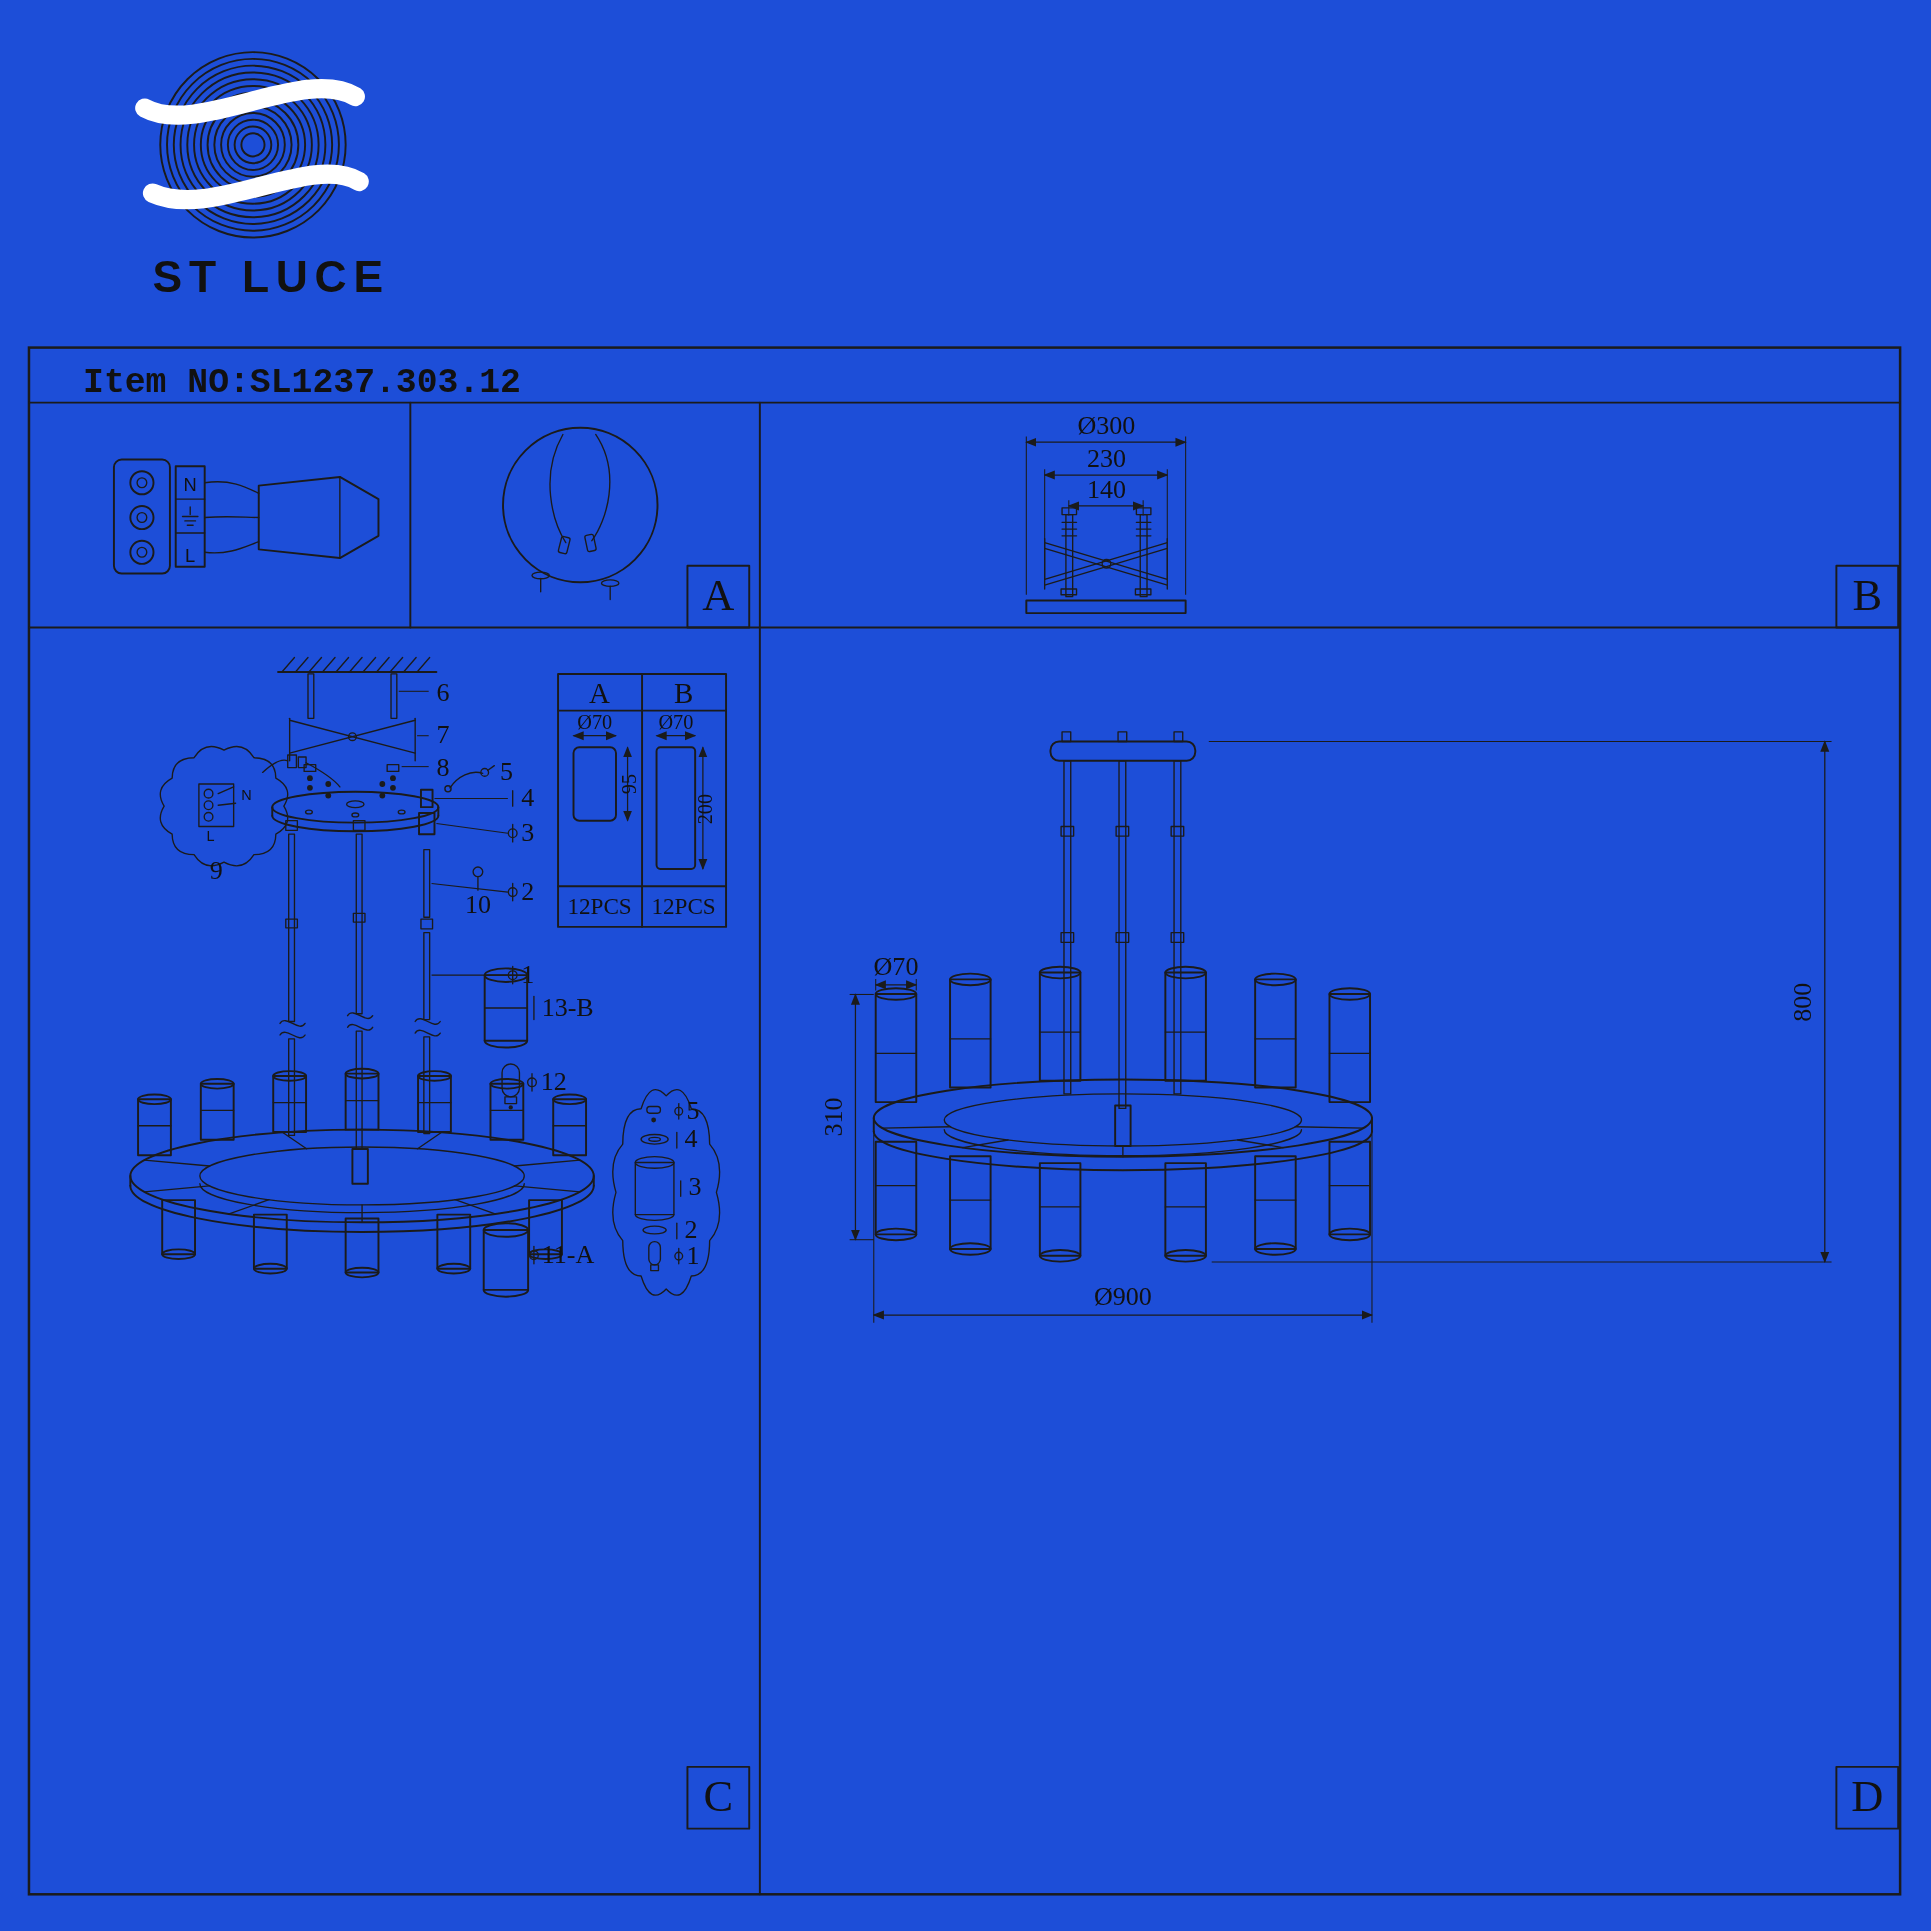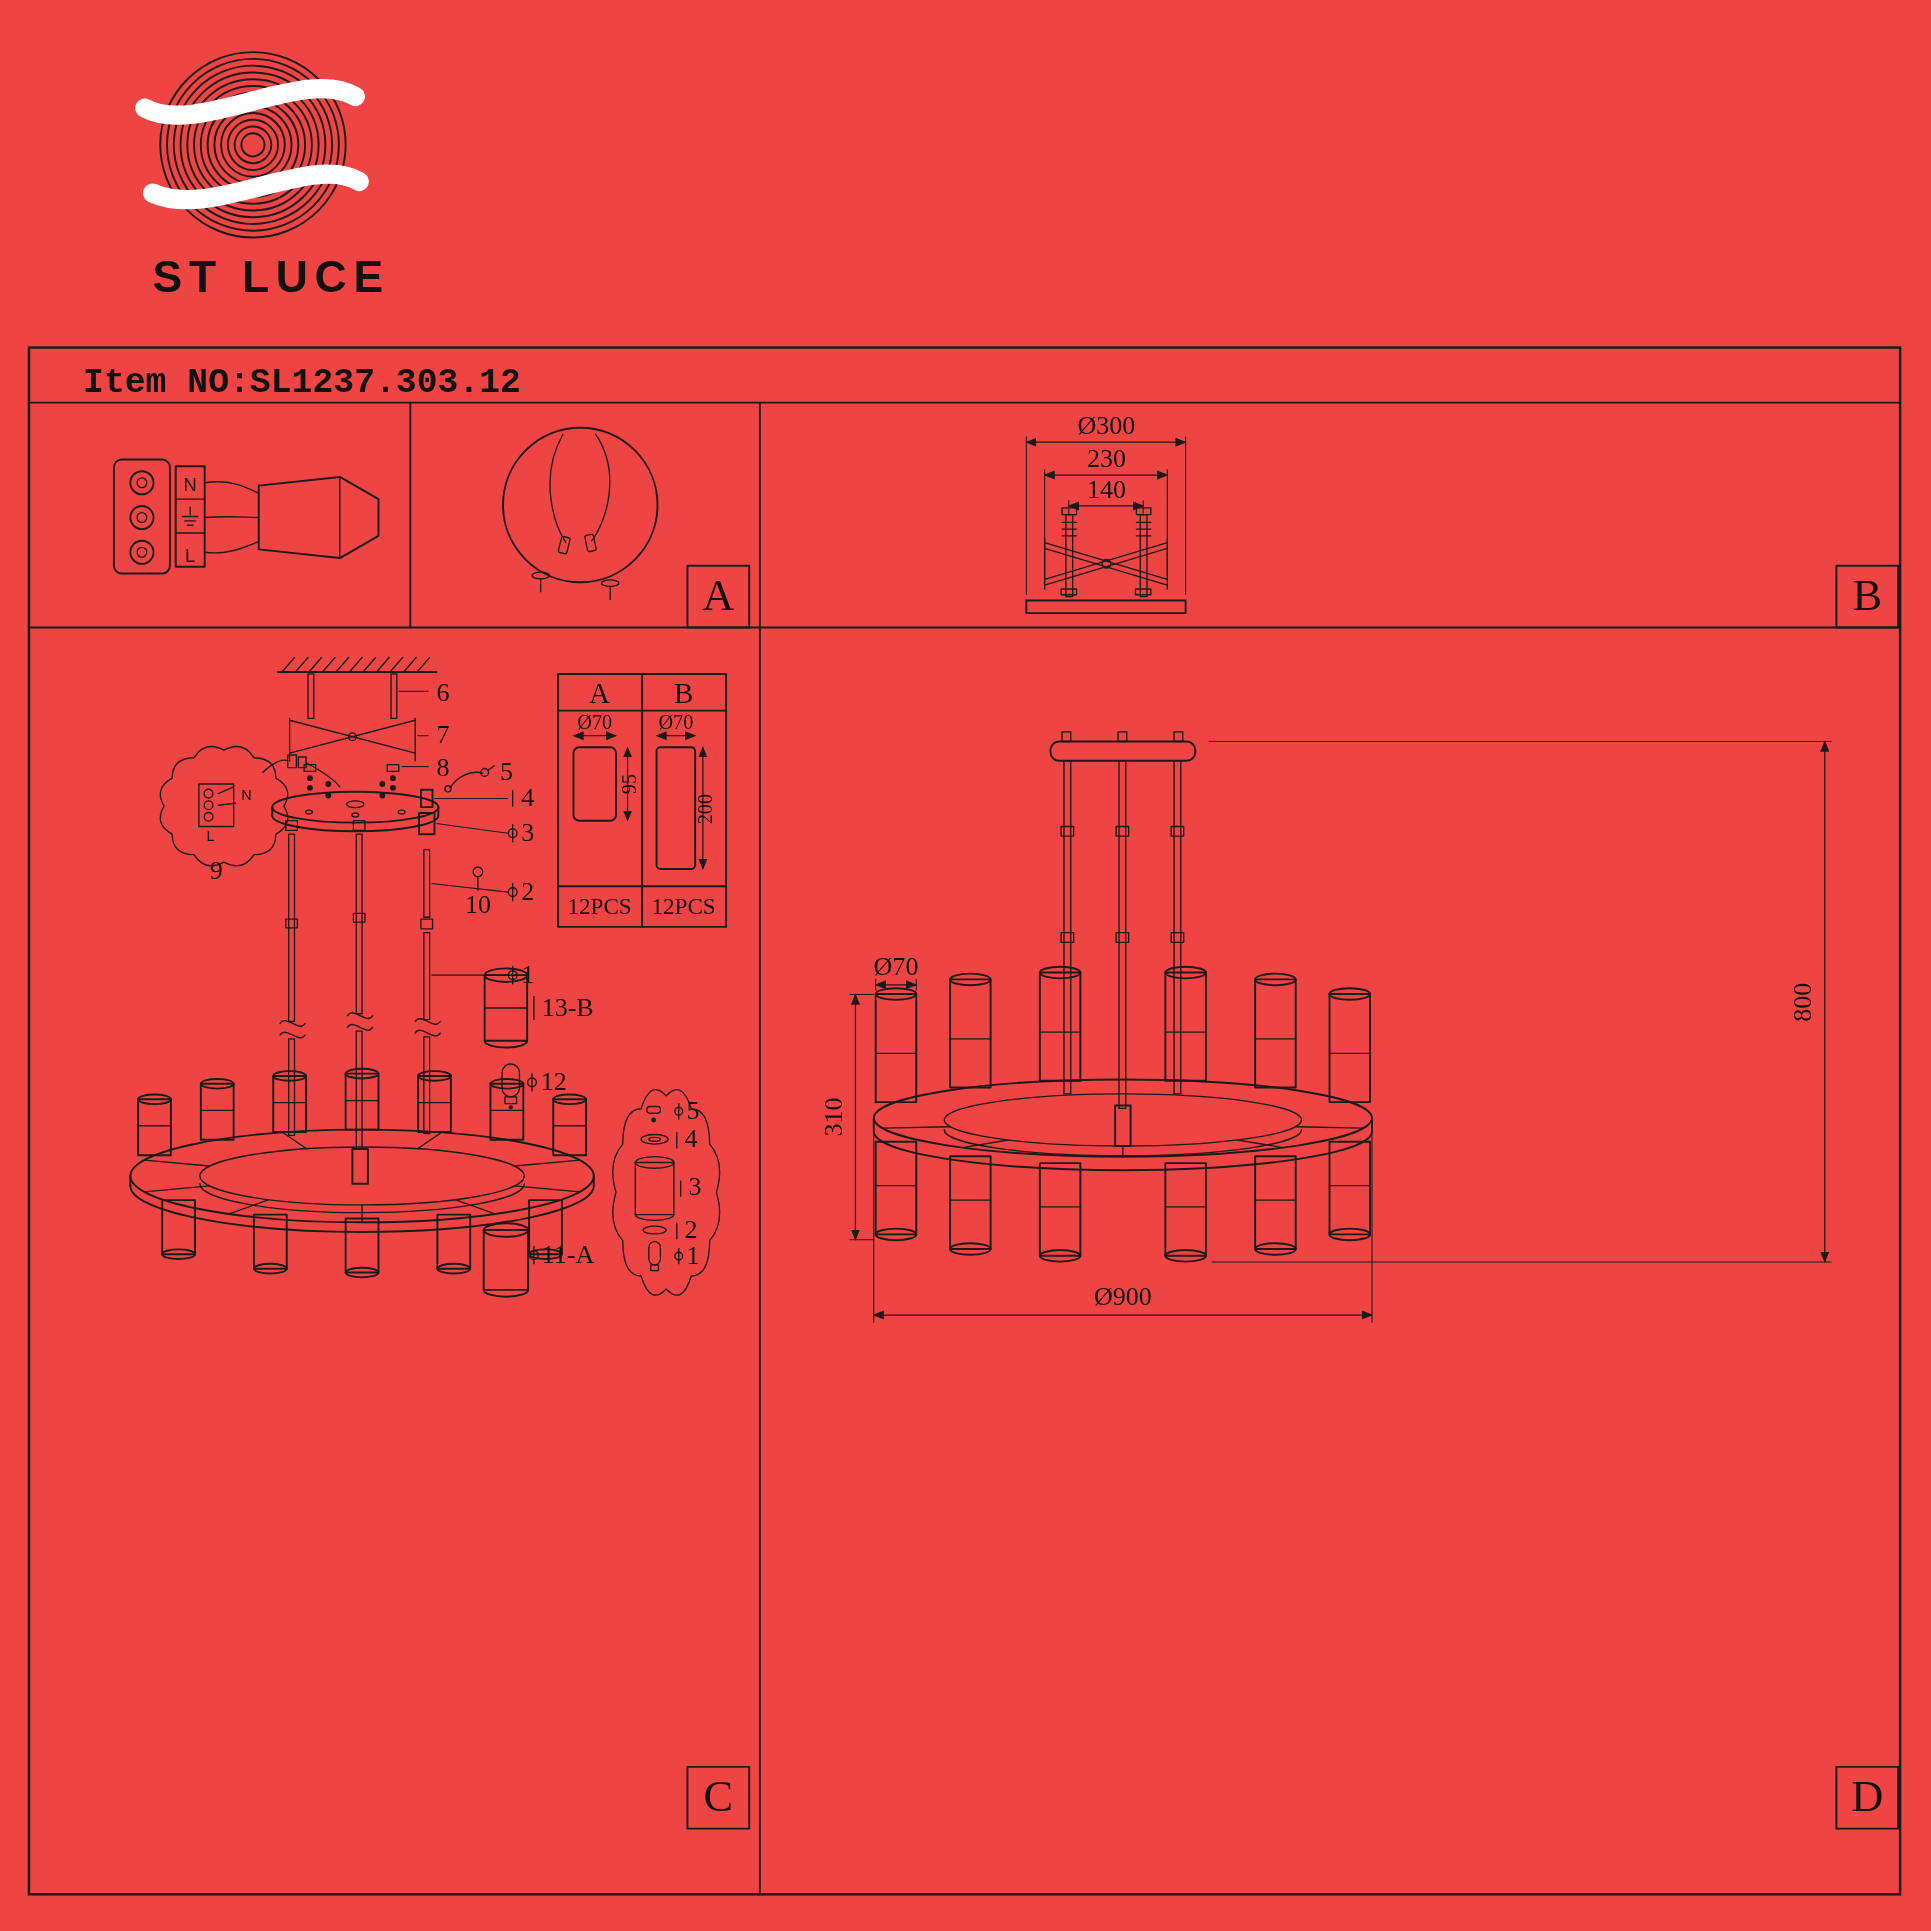--- a/index.html
+++ b/index.html
@@ -1,16 +1,16 @@
 <!DOCTYPE html>
 <html><head>
 <meta charset="utf-8">
 <style>
   html,body{margin:0;padding:0;background:#ffffff;}
-  .page{position:relative;width:1931px;height:1931px;background:#ef4444;overflow:hidden;}
+  .page{position:relative;width:1931px;height:1931px;background:#1d4ed8;overflow:hidden;}
   svg{display:block;}
   .s  {stroke:#1b1b1b;stroke-width:2;fill:none;stroke-linecap:round;stroke-linejoin:round;}
   .s1 {stroke:#1b1b1b;stroke-width:1.4;fill:none;stroke-linecap:round;stroke-linejoin:round;}
   .s3 {stroke:#1b1b1b;stroke-width:2.6;fill:none;}
   .f  {fill:#1b1b1b;stroke:none;}
   .ext{stroke:#1b1b1b;stroke-width:1.1;fill:none;}
   .dim{stroke:#1b1b1b;stroke-width:1.3;fill:none;}
   text{fill:#111111;}
   .tp   {font:27px "Liberation Serif", serif;}
   .td   {font:27px "Liberation Serif", serif;}

